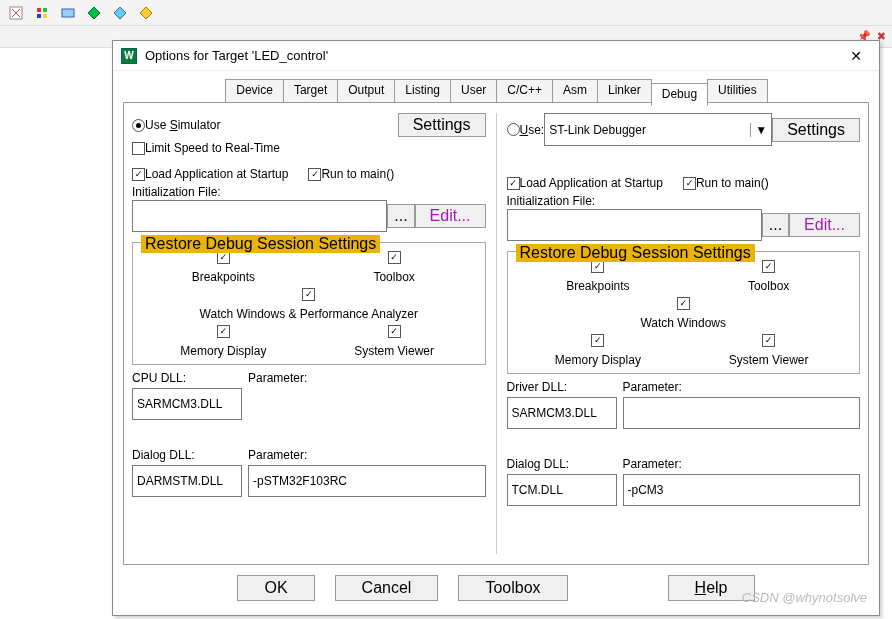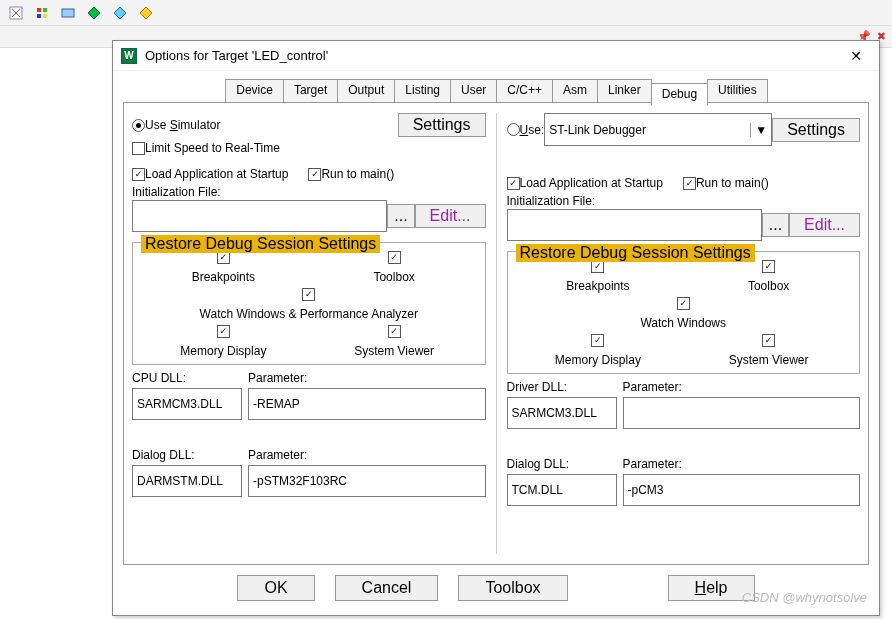--- a/index.html
+++ b/index.html
@@ -156,21 +156,20 @@
         </div>
       </div>
 
       <div class="field-row">
         <div class="field-col small">
           <span class="label">CPU DLL:</span>
           <input class="input" value="SARMCM3.DLL" style="">
         </div>
         <div class="field-col big">
           <span class="label">Parameter:</span>
-          <input class="input" value="-REMAP" style="">
         </div>
       </div>
 
       <div class="field-row" style="margin-top:28px">
         <div class="field-col small">
           <span class="label">Dialog DLL:</span>
           <input class="input" value="DARMSTM.DLL" style="">
         </div>
         <div class="field-col big">
           <span class="label">Parameter:</span>

